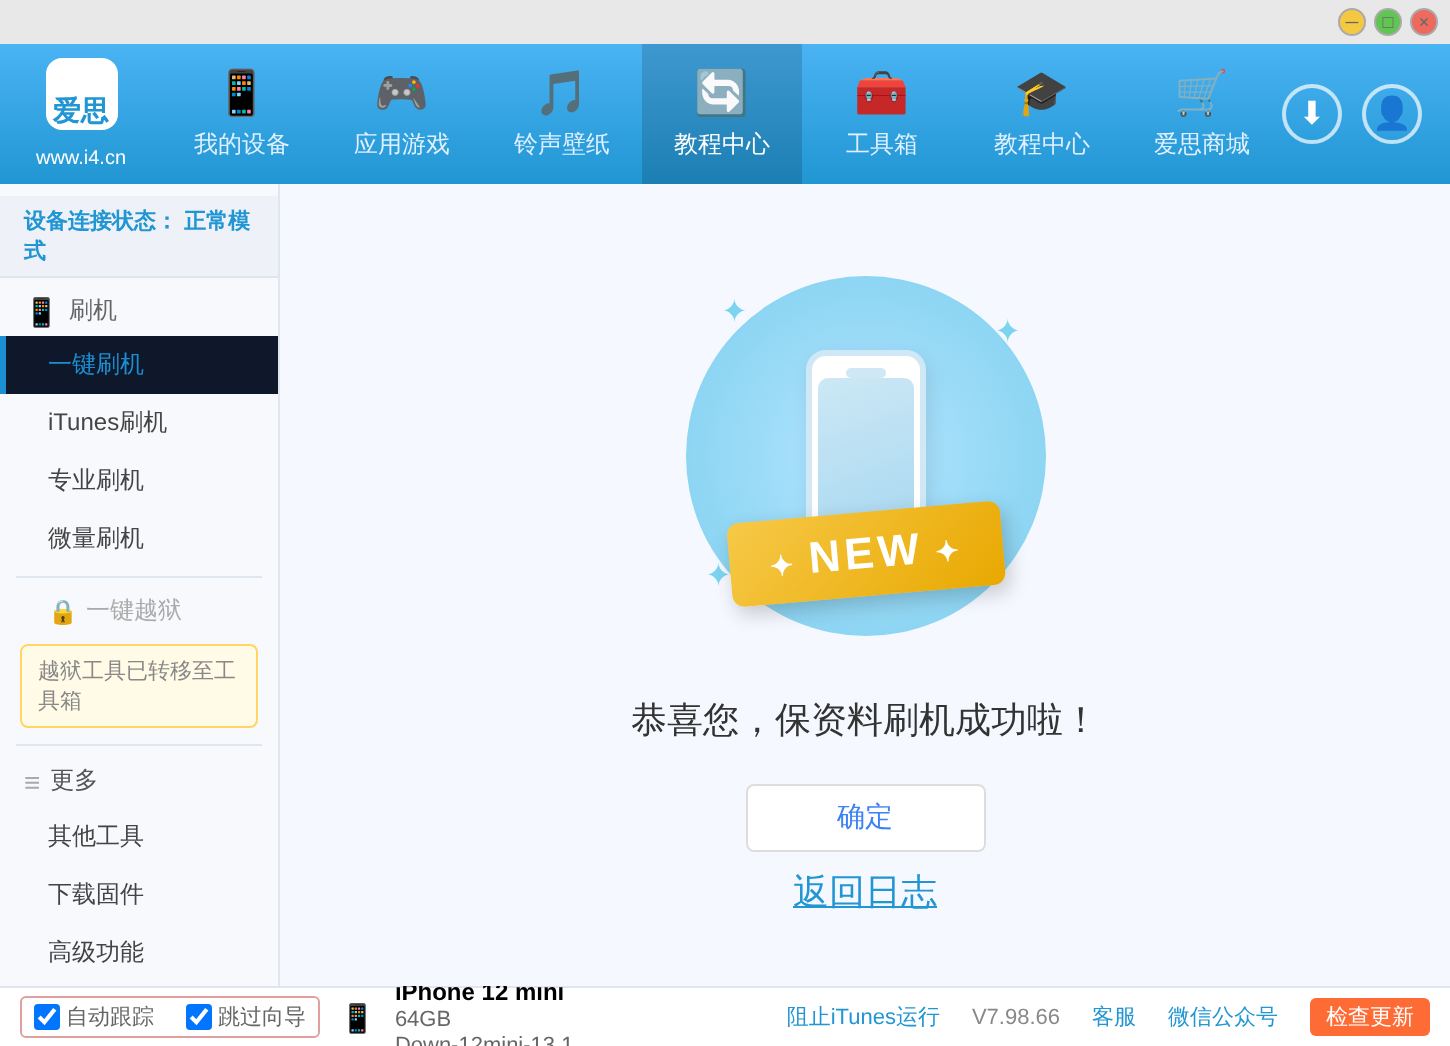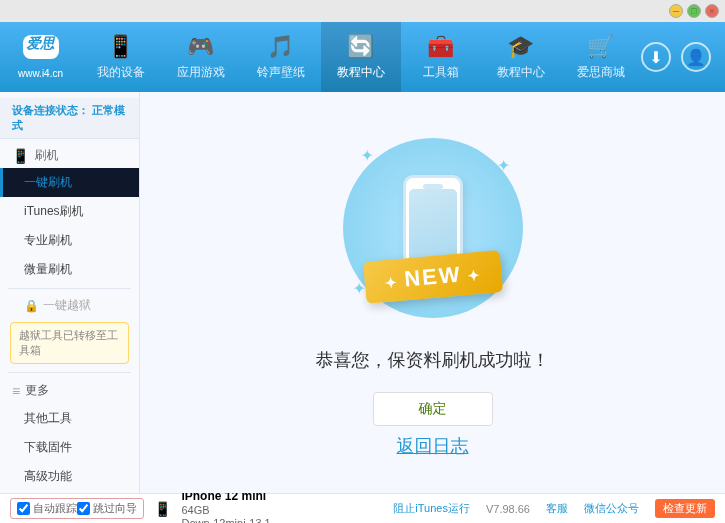--- a/index.html
+++ b/index.html
@@ -35,25 +35,25 @@
     }
     .logo {
       width: 110px;
       display: flex;
       flex-direction: column;
       align-items: center;
       justify-content: center;
       padding: 0 10px;
     }
     .logo-icon {
-      width: 36px; height: 24px;
+      width: 36px; height: 36px;
       background: #fff;
       border-radius: 8px;
-      display: flex; align-items: flex-start; justify-content: center;
-      color: #2196d3; font-weight: bold; font-size: 14px; font-style: italic;
+      display: flex; align-items: flex-end; justify-content: center;
+      color: #2196d3; font-weight: bold; font-size: 14px;
     }
     .logo-text {
       color: #fff; font-size: 10px; margin-top: 9px;
     }
     .nav-items {
       display: flex;
       flex: 1;
       height: 100%;
     }
     .nav-item {
@@ -258,21 +258,21 @@
       color: #333;
       margin-bottom: 20px;
     }
     .confirm-btn {
       width: 120px;
       height: 34px;
       background: #fff;
       border: 1px solid #ddd;
       border-radius: 4px;
       font-size: 14px;
-      color: #4d7c0f;
+      color: #3b82f6;
       cursor: pointer;
       display: flex; align-items: center; justify-content: center;
       margin-bottom: 8px;
       text-align: center;
     }
     .back-link {
       font-size: 18px;
       color: #2196d3;
       cursor: pointer;
       text-decoration: underline;
@@ -293,21 +293,21 @@
       display: flex;
       align-items: center;
       gap: 10px;
       flex: 1;
     }
     .footer-device {
       display: flex; flex-direction: column; gap: 1px;
     }
     .footer-device-name { color: #000000; font-weight: bold; font-size: 12px; }
     .footer-checkbox-area {
-      display: flex; align-items: flex-start; gap: 0;
+      display: flex; align-items: flex-start; gap: 16px;
       border: 1px solid #e0a0a0;
       border-radius: 3px;
       padding: 2px 6px;
     }
     .footer-checkbox { display: flex; align-items: center; gap: 3px; font-size: 11px; }
     .footer-right {
       display: flex; align-items: center; gap: 16px;
     }
     .footer-version { color: #888; }
     .footer-link { color: #2196d3; cursor: pointer; }

